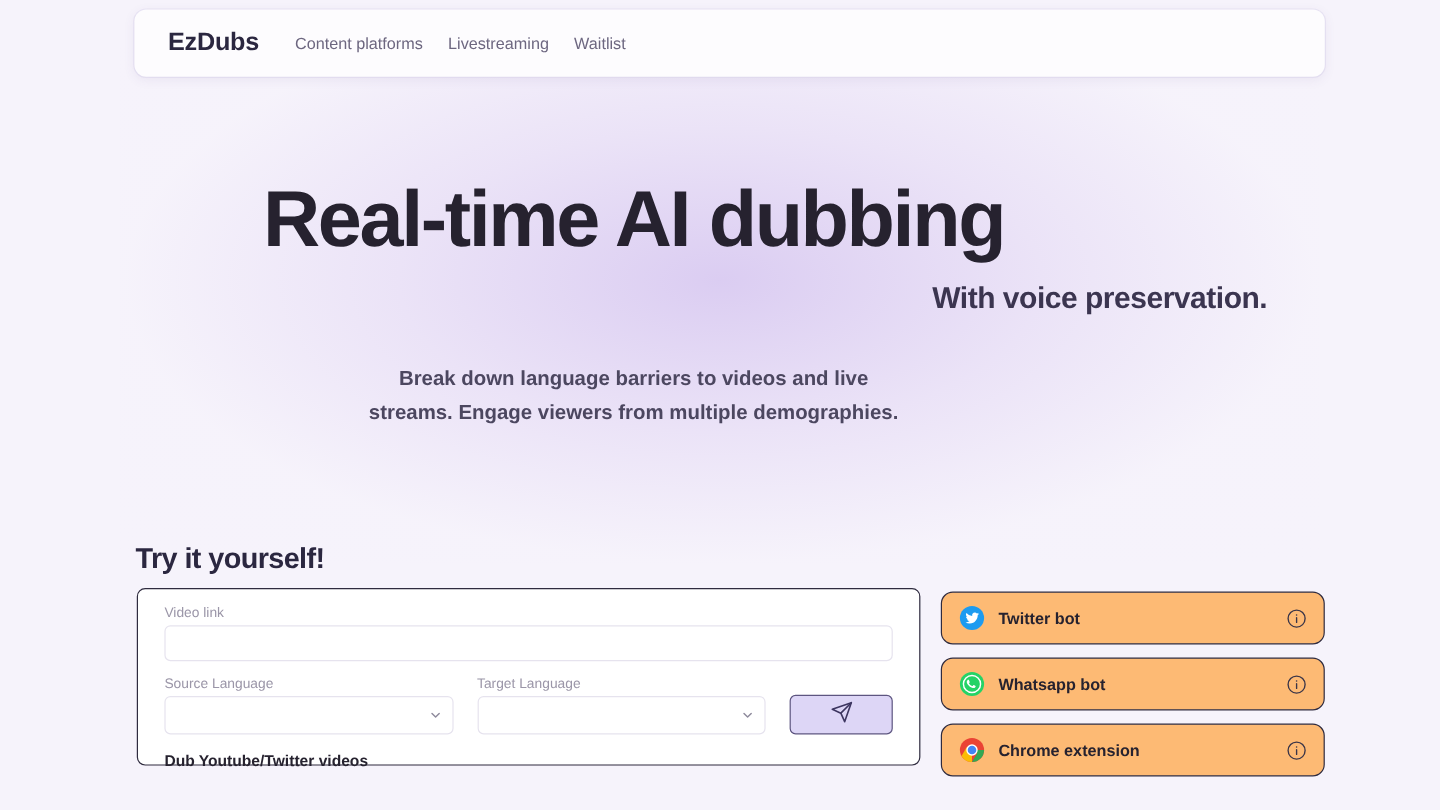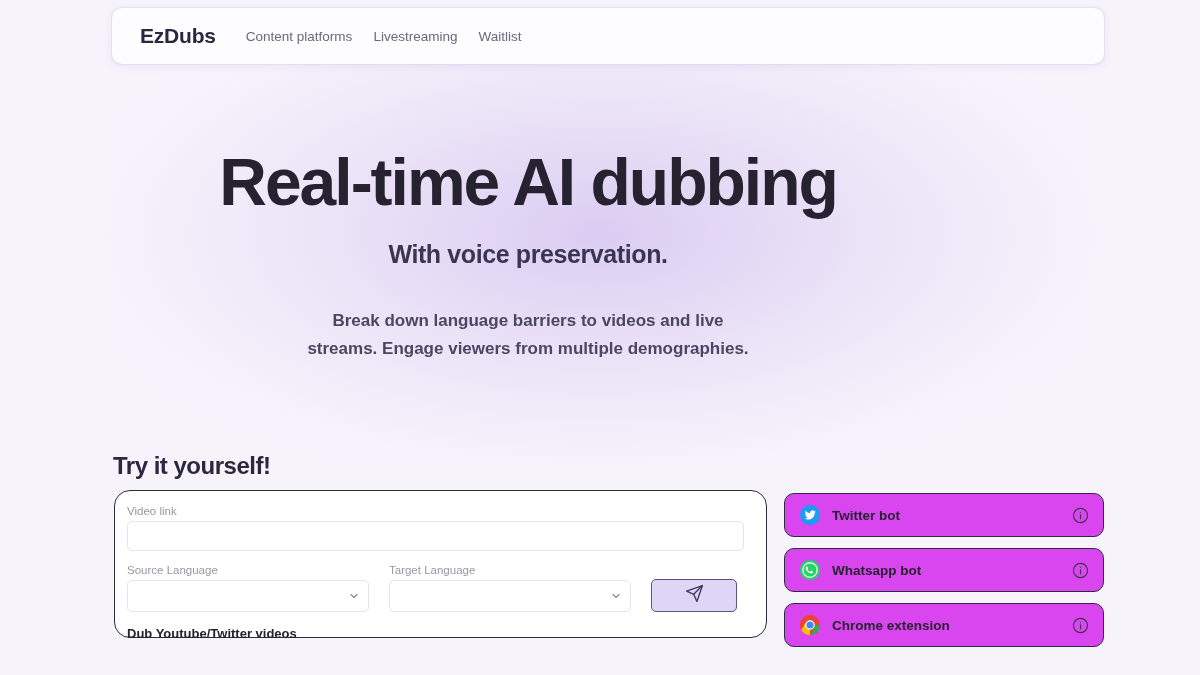--- a/index.html
+++ b/index.html
@@ -83,25 +83,26 @@
     text-align: center;
   }
   .hero-title {
     font-size: 66px;
     font-weight: 700;
     color: #26222f;
     letter-spacing: -2px;
     line-height: 1.05;
   }
   .hero-sub {
-    margin-top: 23px;
+    margin-top: 18px;
     font-size: 25px;
     font-weight: 600;
     color: #3b3550;
     letter-spacing: -0.4px;
+    text-align: right;
   }
   .hero-desc {
     margin-top: 38px;
     font-size: 17px;
     color: #4c4760;
     line-height: 1.62;
     font-weight: bold;
   }
 
   
@@ -116,22 +117,22 @@
   }
 
   .form-card {
     position: absolute;
     left: 114px;
     top: 490px;
     width: 653px;
     height: 148px;
     background: #ffffff;
     border: 1.5px solid #2f2b3f;
-    border-radius: 16px;
-    padding: 14px 22px 0 12px;
+    border-radius: 7px;
+    padding: 14px 22px 0 22px;
   }
 
   .field-label {
     font-size: 11.5px;
     color: #9b96a8;
     margin-bottom: 4px;
     display: block;
   }
 
   .text-input {
@@ -204,21 +205,21 @@
     position: absolute;
     left: 784px;
     top: 493px;
     width: 320px;
     display: flex;
     flex-direction: column;
     gap: 11px;
   }
   .side-card {
     height: 44px;
-    background: #d946ef;
+    background: #fdba74;
     border: 1.5px solid #2f2b3f;
     border-radius: 10px;
     display: flex;
     align-items: center;
     padding: 0 14px;
     cursor: pointer;
   }
   .side-card-icon {
     width: 22px;
     height: 22px;

